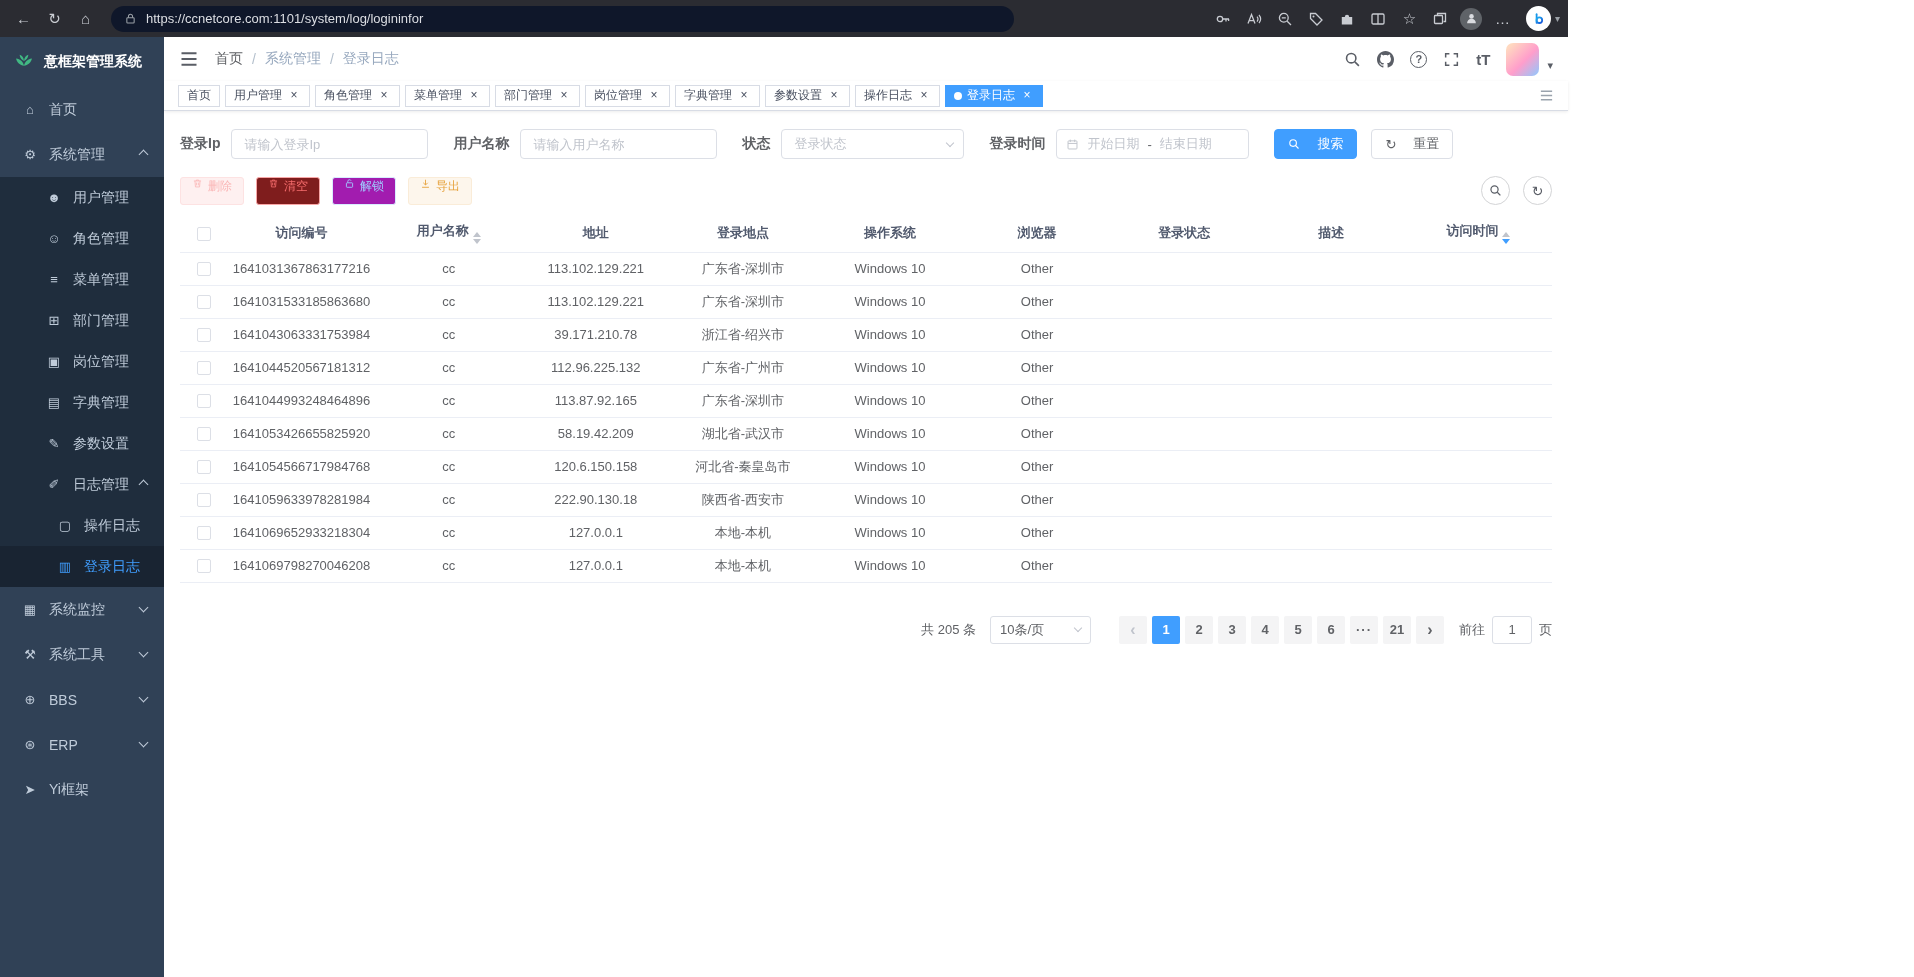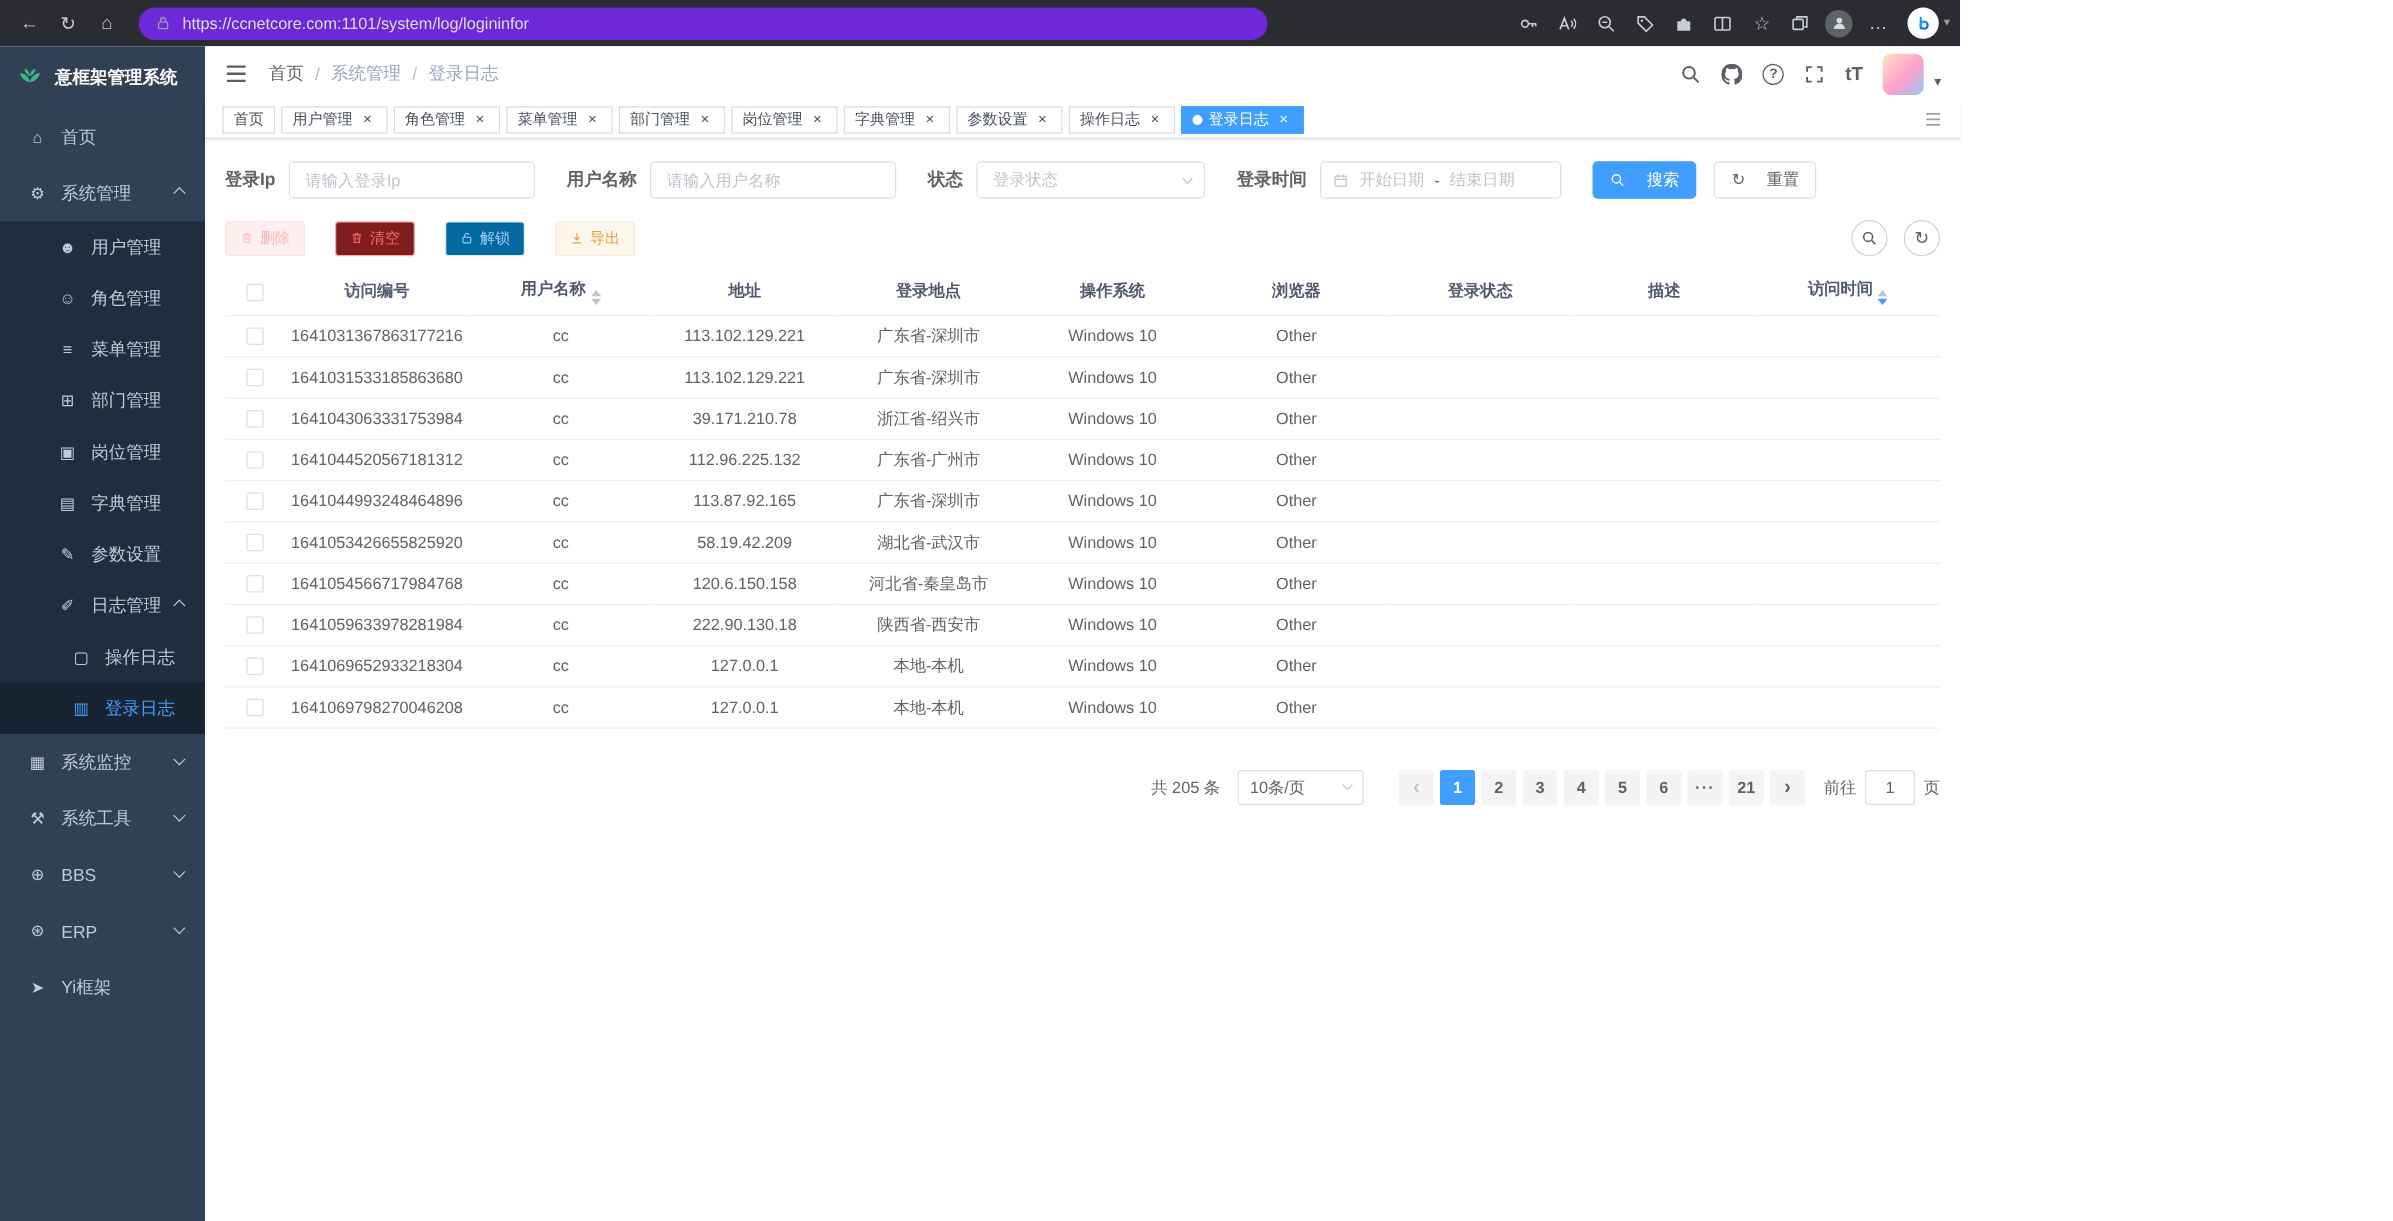--- a/index.html
+++ b/index.html
@@ -5,21 +5,21 @@
   *{margin:0;padding:0;box-sizing:border-box}
   html,body{width:1914px;height:977px;background:#fff;font-family:"Liberation Sans","DejaVu Sans",sans-serif;overflow:hidden}
   button{background:none;border:none;font-family:inherit;cursor:pointer}
   svg{display:block}
   .window{width:1568px;height:977px;background:#fff}
 
   
   .chrome{height:37px;background:#2b2c32;display:flex;align-items:center;padding:0 8px;color:#c9ccd2}
   .bic{min-width:31px;height:29px;display:flex;align-items:center;justify-content:center;font-size:15px;color:#c9ccd2;border-radius:4px}
   .bic svg{width:16px;height:16px}
-  .omnibox{flex:1;max-width:903px;height:26px;margin:0 10px;background:#6d28d9;border-radius:13px;display:flex;align-items:center;padding:0 13px;gap:9px;font-size:13px;color:#dcdee3;cursor:text;white-space:nowrap;overflow:hidden}
+  .omnibox{flex:1;max-width:903px;height:26px;margin:0 10px;background:#0f172a;border-radius:13px;display:flex;align-items:center;padding:0 13px;gap:9px;font-size:13px;color:#dcdee3;cursor:text;white-space:nowrap;overflow:hidden}
   .omnibox svg{width:13px;height:13px;color:#9aa0a6;flex-shrink:0}
   .chrome-right{margin-left:auto;display:flex;align-items:center}
   .avatar-b{width:22px;height:22px;border-radius:50%;background:#5f6368;display:flex;align-items:center;justify-content:center}
   .avatar-b svg{width:13px;height:13px;color:#dadce0}
   .copilot{width:25px;height:25px;border-radius:50%;background:#fff;display:flex;align-items:center;justify-content:center;margin:0 4px 0 8px;cursor:pointer}
   .copilot svg{width:15px;height:15px}
 
   
   .app{display:flex;height:940px}
   .sidebar{width:164px;min-width:164px;background:#304156;overflow:hidden}
@@ -75,25 +75,25 @@
   .selchev{width:6px;height:6px;border-right:1.3px solid #c0c4cc;border-bottom:1.3px solid #c0c4cc;transform:rotate(45deg);margin-top:-3px}
   .date{width:193px;padding:0 9px;gap:8px;color:#c0c4cc;cursor:pointer}
   .date svg{width:13px;height:13px;color:#c0c4cc;flex-shrink:0}
   .btn{height:30px;border-radius:4px;font-size:13px;display:inline-flex;align-items:center;gap:17px;padding:0 13px;border:1px solid transparent}
   .btn svg{width:12px;height:12px}
   .btn-primary{background:#409eff;border-color:#409eff;color:#fff}
   .btn-plain{background:#fff;border-color:#dcdfe6;color:#606266;margin-left:14px}
 
   
   .tools{display:flex;align-items:center;margin-top:17px}
-  .tbtn{height:28px;padding:0 11px;border-radius:3px;font-size:12px;display:inline-flex;align-items:center;gap:5px;margin-right:24px;border:1px solid}
+  .tbtn{height:28px;padding:0 11px;border-radius:3px;font-size:12px;display:inline-flex;gap:5px;margin-right:12px;border:1px solid}
   .tbtn svg{width:11px;height:11px}
   .t-del{background:#fef0f0;border-color:#fde2e2;color:#fab6b6}
   .t-clear{background:#7f1d1d;border-color:#f9a7a7;color:#f56c6c}
-  .t-unlock{background:#0369a1;border-color:#d9ecff;color:#9fcdff}
+  .t-unlock{background:#a21caf;border-color:#d9ecff;color:#9fcdff}
   .t-export{background:#fdf6ec;border-color:#faecd8;color:#e6a23c}
   .tool-right{margin-left:auto;display:flex;gap:13px}
   .cbtn{width:29px;height:29px;border-radius:50%;border:1px solid #d3d4d6;background:#fff;color:#5a5e66;display:flex;align-items:center;justify-content:center;font-size:14px}
   .cbtn svg{width:13px;height:13px}
 
   
   table{width:100%;border-collapse:collapse;table-layout:fixed;margin-top:10px}
   th{height:37px;font-size:13px;color:#515a6e;font-weight:bold;border-bottom:1px solid #ebeef5;text-align:center;padding:0 4px;white-space:nowrap}
   td{height:33px;font-size:13px;color:#606266;border-bottom:1px solid #ebeef5;text-align:center;padding:0 4px;white-space:nowrap;overflow:hidden;text-overflow:ellipsis}
   .sort{display:inline-flex;flex-direction:column;gap:2px;margin-left:4px;vertical-align:-2px}

